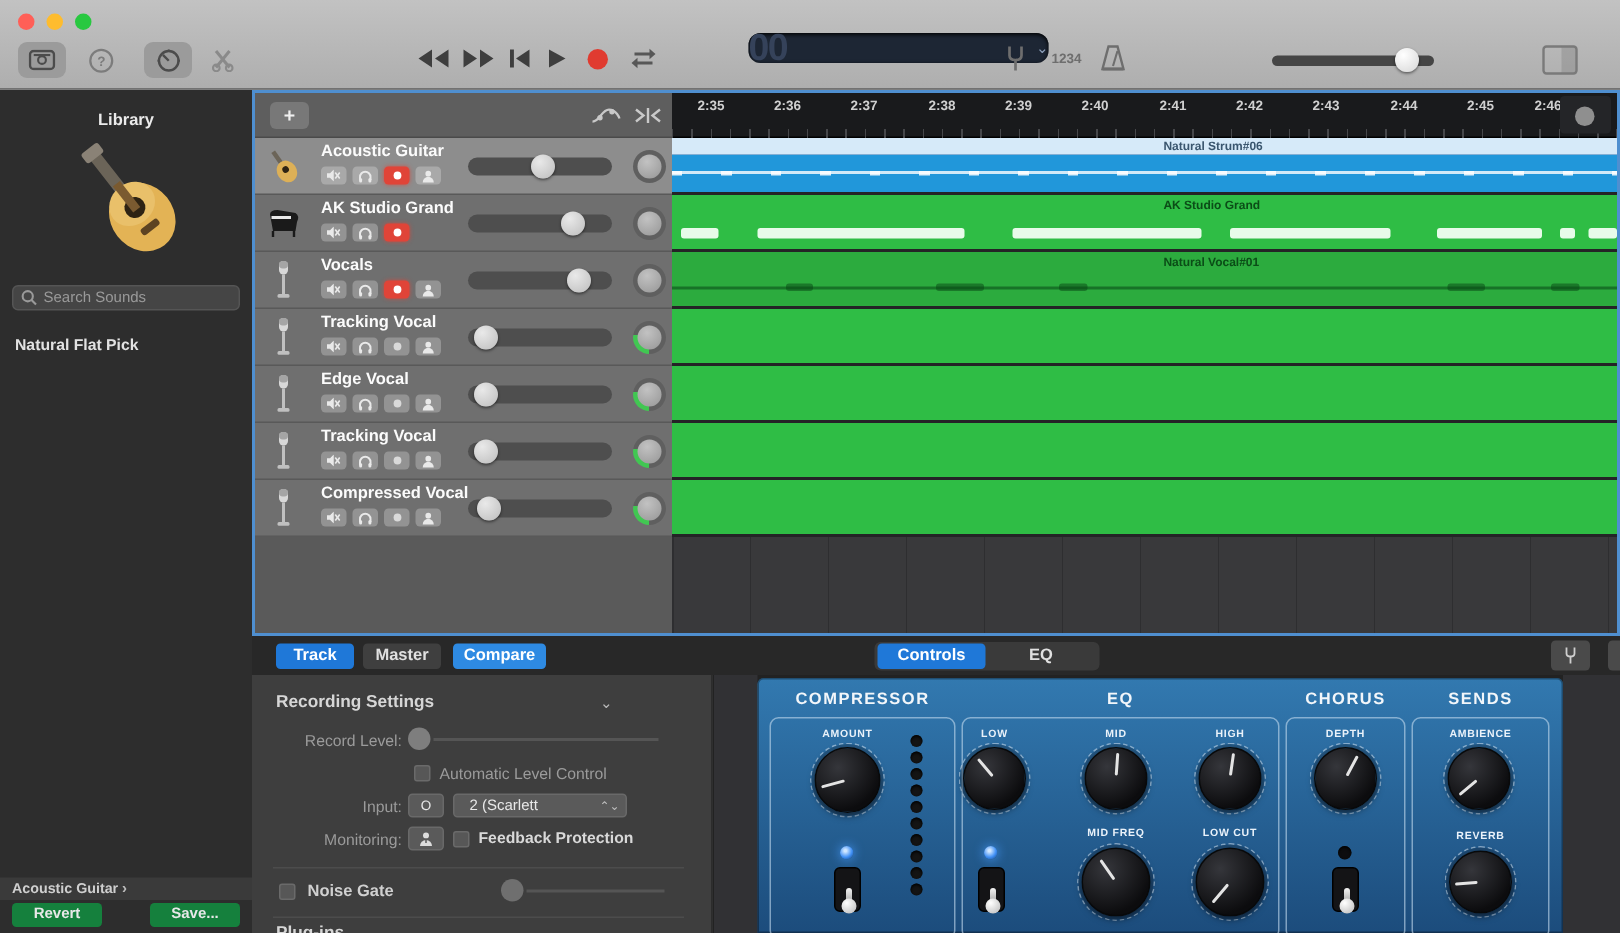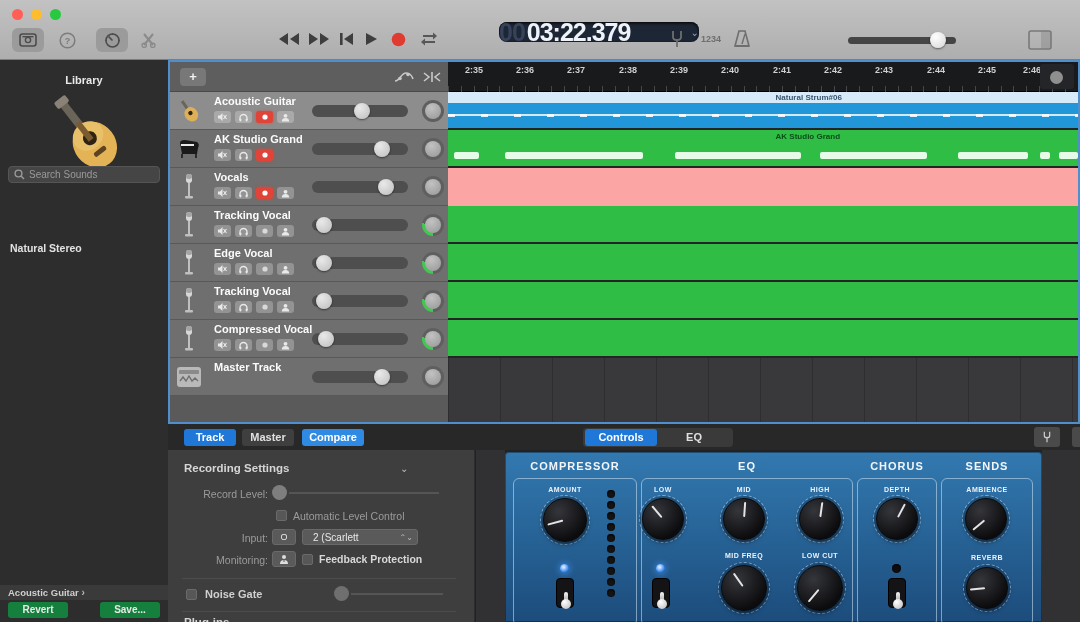--- a/index.html
+++ b/index.html
@@ -25,21 +25,21 @@
   .lcd .dim { color:#35425a; font-size:25px; font-weight:bold; letter-spacing:-1px;}
   .lcd .time { color:#eef3f9; font-size:25px; font-weight:bold; letter-spacing:-1px; margin-left:2px;}
   .lcd .chev { color:#8fa2bd; font-size:10px; margin-left:auto; }
   #master-vol-track { left:848px; top:37px; width:108px; height:7px; border-radius:4px; background:#454545; }
   #master-vol-thumb { left:930px; top:32px; width:16px; height:16px; border-radius:50%;
     background:radial-gradient(circle at 35% 30%, #fff,#d6d6d6); box-shadow:0 1px 2px rgba(0,0,0,.5); }
 
   
   #sidebar { left:0; top:60px; width:168px; height:562px; background:#2d2d2d; }
   #lib-title { top:14px; width:168px; text-align:center; color:#eaeaea; font-size:11px; font-weight:bold;}
-  #search-box { left:8px; top:106px; width:152px; height:17px; background:#454545;
+  #search-box { left:8px; top:130px; width:152px; height:17px; background:#454545;
     border:1px solid #555; border-radius:4px; display:flex; align-items:center; padding:0 5px; }
   #search-box input { background:transparent; border:0; outline:0; width:120px;
     font-size:10px; color:#ddd; font-family:"Liberation Sans",sans-serif; }
   #search-box input::placeholder { color:#9a9a9a; }
   .lib-item { left:0; width:168px; height:18px; line-height:18px; padding-left:10px;
     color:#e2e2e2; font-size:10.5px; font-weight:bold; }
   .lib-item.sel { background:#585858; }
   #lib-footer { left:0; top:525px; width:168px; height:15px; background:#3a3a3a;
     color:#cfcfcf; font-size:9.5px; line-height:15px; padding-left:8px; font-weight:bold;}
   .lib-btn { top:542px; width:60px; height:16px; background:#15803d; border-radius:3px;
@@ -200,21 +200,20 @@
       <svg width="20" height="16" viewBox="0 0 20 16">
         <path d="M4 5 H15" stroke="#575757" stroke-width="2" fill="none"></path>
         <path d="M16 11 H5" stroke="#575757" stroke-width="2" fill="none"></path>
         <path d="M14 1.5 L18 5 L14 8.5" fill="#575757"></path>
         <path d="M6 7.5 L2 11 L6 14.5" fill="#575757"></path>
         </svg>
     </div>
 
     <div class="lcd abs">
       <span class="dim">00</span>
-      <span class="time">03:22.379</span>
       <span class="chev">⌄</span>
     </div>
 
     <div class="abs" style="left:668px;top:29px">
       <svg width="18" height="20" viewBox="0 0 18 20">
         <path d="M5 2 V8 Q5 11 9 11 Q13 11 13 8 V2" fill="none" stroke="#6e6e6e" stroke-width="1.8"></path>
         <line x1="9" y1="11" x2="9" y2="18" stroke="#6e6e6e" stroke-width="1.8"></line>
         </svg>
     </div>
     <div class="abs" style="left:701px;top:34px;font-size:9px;font-weight:bold;color:#6e6e6e">1234</div>
@@ -252,21 +251,21 @@
         </g>
       </svg>
     </div>
     <div id="search-box" class="abs">
       <svg width="11" height="11" viewBox="0 0 11 11" style="margin-right:4px">
         <circle cx="4.5" cy="4.5" r="3.4" fill="none" stroke="#9a9a9a" stroke-width="1.4"></circle>
         <line x1="7" y1="7" x2="10" y2="10" stroke="#9a9a9a" stroke-width="1.4"></line>
         </svg>
       <input placeholder="Search Sounds" style="">
     </div>
-    <div class="abs lib-item" style="top:179px">Natural Stereo</div>
+    <div class="abs lib-item" style="top:161px">Natural Flat Pick</div>
     <div id="lib-footer" class="abs">
       <span>Acoustic Guitar</span> <span class="chev">›</span>
     </div>
     <div class="abs lib-btn" style="left:8px">Revert</div>
     <div class="abs lib-btn" style="left:100px">Save...</div>
   </div>
 
   <div id="pane" class="abs">
 
     <div id="thead" class="abs">
@@ -591,36 +590,20 @@
             </div>
         </div>
         <div class="abs vslider">
             <div class="vthumb" style="left:6px"></div>
           </div>
         <div class="abs pan green">
             <div class="inner"></div>
           </div>
       </div>
 
-      <div class="abs trow" style="top:296px">
-        <div class="abs tico">
-          <svg width="26" height="22" viewBox="0 0 26 22">
-              <rect x="1" y="1" width="24" height="20" rx="3" fill="#b9b9b9"></rect>
-              <rect x="3" y="4" width="20" height="4" rx="1" fill="#8a8a8a"></rect>
-              <path d="M4 15 l3 -4 3 4 3 -5 3 5 3 -3 3 3" stroke="#6f6f6f" stroke-width="1.4" fill="none"></path>
-            </svg>
-        </div>
-        <div class="abs tname">Master Track</div>
-        <div class="abs vslider">
-            <div class="vthumb" style="left:62px"></div>
-          </div>
-        <div class="abs pan">
-            <div class="inner"></div>
-          </div>
-      </div>
     </div>
 
     <div id="tl" class="abs">
       <div id="ruler" class="abs">
         <span class="abs rlab" style="left:8px">2:35</span>
         <span class="abs rlab" style="left:59px">2:36</span>
         <span class="abs rlab" style="left:110px">2:37</span>
         <span class="abs rlab" style="left:162px">2:38</span>
         <span class="abs rlab" style="left:213px">2:39</span>
         <span class="abs rlab" style="left:264px">2:40</span>
@@ -647,20 +630,29 @@
         <span class="abs reg-label" style="left:52%;top:2px;color:#0b4d17">AK Studio Grand</span>
         <div class="midi-note" style="left:1%;width:4%"></div>
         <div class="midi-note" style="left:9%;width:22%"></div>
         <div class="midi-note" style="left:36%;width:20%"></div>
         <div class="midi-note" style="left:59%;width:17%"></div>
         <div class="midi-note" style="left:81%;width:11%"></div>
         <div class="midi-note" style="left:94%;width:1.5%"></div>
         <div class="midi-note" style="left:97%;width:3%"></div>
       </div>
 
+      <div class="abs tlrow" style="top:106px;background:#2cab3e">
+        <span class="abs reg-label" style="left:52%;top:2px;color:#0b4d17">Natural Vocal#01</span>
+        <div class="abs voc-line"></div>
+        <div class="voc-dash" style="left:12%;width:3%"></div>
+        <div class="voc-dash" style="left:28%;width:5%"></div>
+        <div class="voc-dash" style="left:41%;width:3%"></div>
+        <div class="voc-dash" style="left:82%;width:4%"></div>
+        <div class="voc-dash" style="left:93%;width:3%"></div>
+      </div>
 
       <div class="abs tlrow" style="top:144px;background:#2fbd45"></div>
       <div class="abs tlrow" style="top:182px;background:#2fbd45"></div>
       <div class="abs tlrow" style="top:220px;background:#2fbd45"></div>
       <div class="abs tlrow" style="top:258px;background:#2fbd45"></div>
 
       <div class="abs tlrow grid-row" style="top:296px;height:64px"></div>
     </div>
   </div>
 

